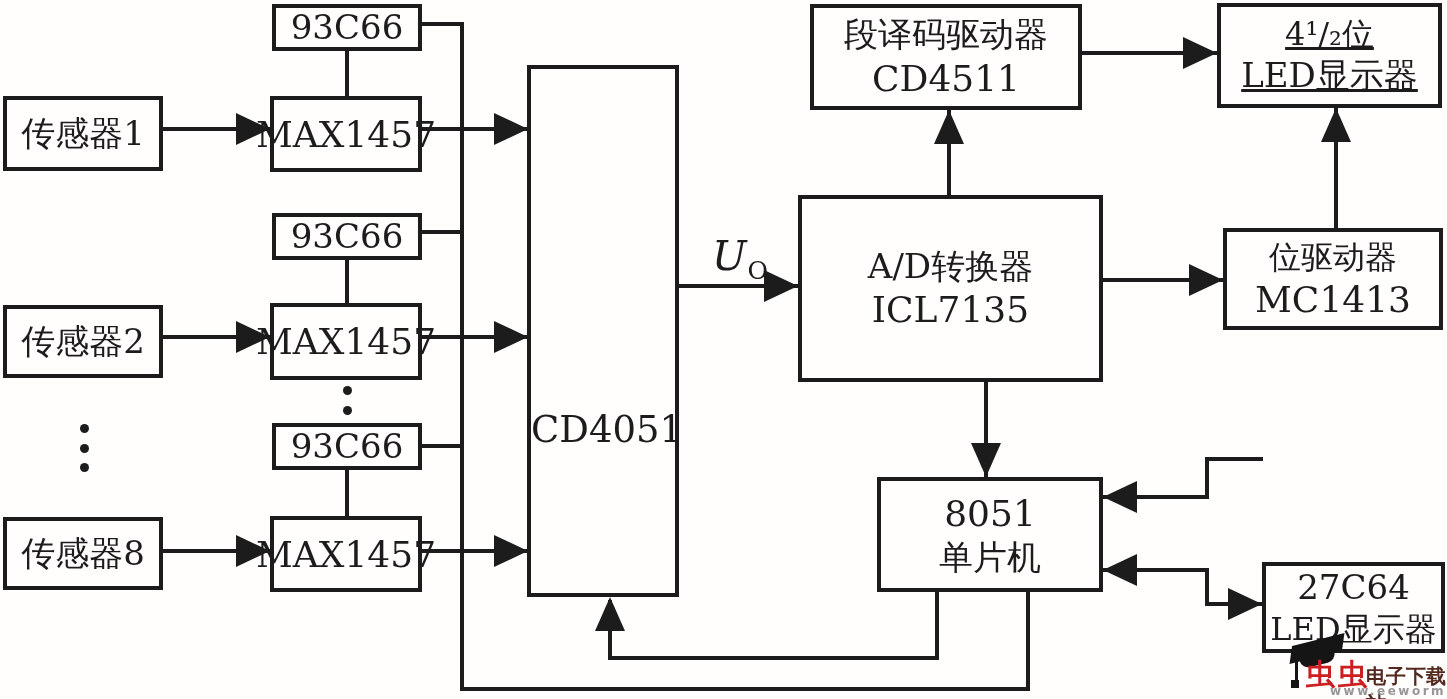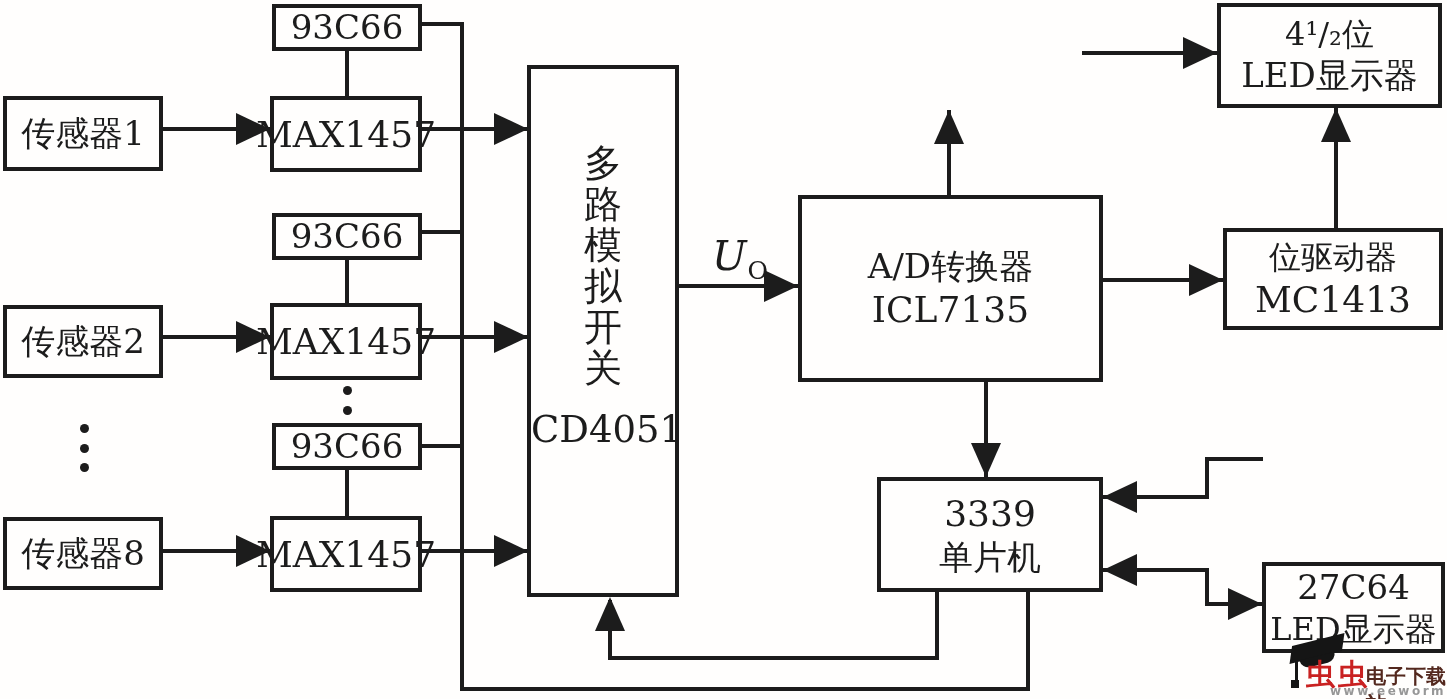--- a/index.html
+++ b/index.html
@@ -65,42 +65,45 @@
     <span>MAX1457</span>
   </div>
   <div class="box fs36" style="left:270px;top:303px;width:152px;height:77px;">
     <span>MAX1457</span>
   </div>
   <div class="box fs36" style="left:270px;top:516px;width:152px;height:76px;">
     <span>MAX1457</span>
   </div>
 
   <div class="box" style="left:527px;top:65px;width:152px;height:532px;">
-    <span class="mux-vert">多路模拟开关</span>
     <span class="mux-part">CD4051</span>
   </div>
 
+  <div class="box" style="left:810px;top:4px;width:272px;height:106px;">
+    <span class="fs34">段译码驱动器</span>
+    <span class="fs36">CD4511</span>
+  </div>
 
-  <div class="box" style="left:1217px;top:3px;width:225px;height:105px;">
+  <div class="box" style="left:1217px;top:3px;width:225px;height:105px;text-decoration:underline;">
     <span class="fs32">4¹/₂位</span>
     <span class="fs34">LED显示器</span>
   </div>
 
   <div class="box" style="left:798px;top:195px;width:305px;height:187px;">
     <span class="fs34">A/D转换器</span>
     <span class="fs36">ICL7135</span>
   </div>
 
   <div class="box" style="left:1223px;top:228px;width:220px;height:102px;">
     <span class="fs32">位驱动器</span>
     <span class="fs36">MC1413</span>
   </div>
 
   <div class="box" style="left:877px;top:477px;width:226px;height:115px;">
-    <span class="fs36">3339</span>
+    <span class="fs36">8051</span>
     <span class="fs34">单片机</span>
   </div>
 
 
   <div class="box" style="left:1262px;top:562px;width:183px;height:91px;">
     <span class="fs34">27C64</span>
     <span class="fs32">LED显示器</span>
   </div>
 
   <div class="wire" style="left:163px;top:127px;width:107px;height:4px;"></div>

